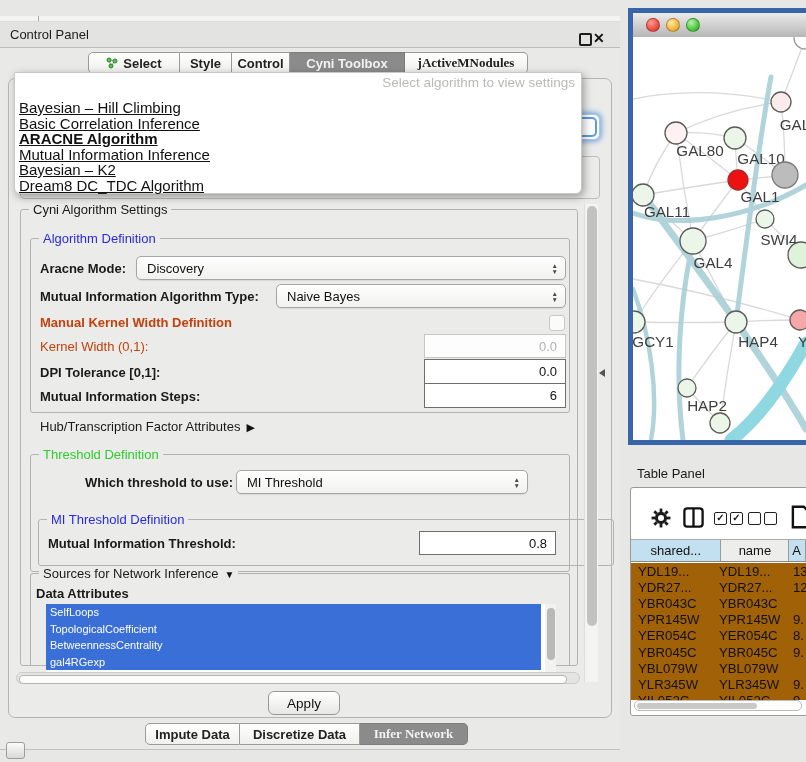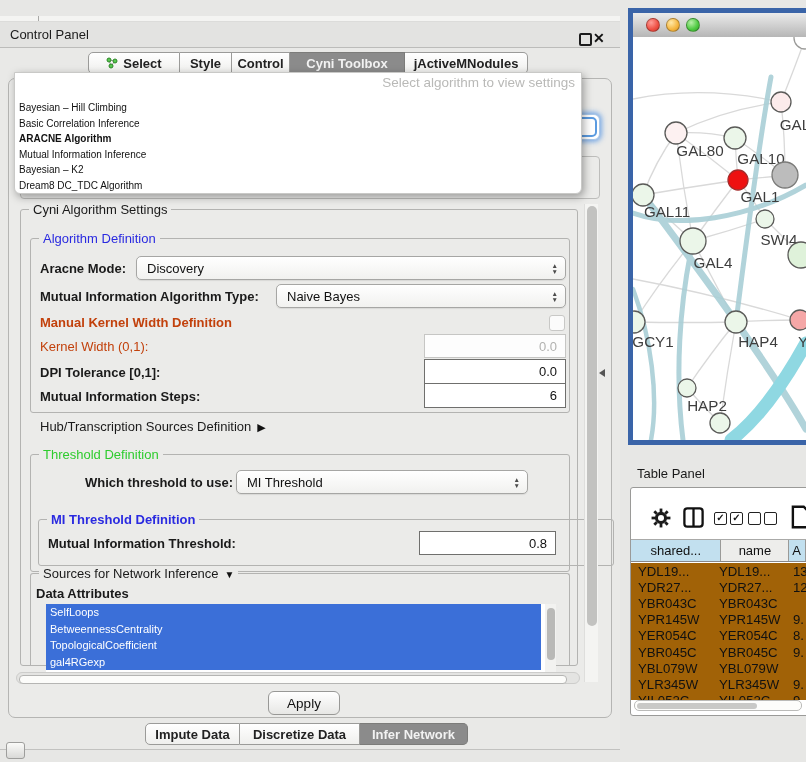--- a/index.html
+++ b/index.html
@@ -13,21 +13,21 @@
   .cp-title{position:absolute;left:10px;top:5px;font-size:13px;color:#1c1c1c;}
   .float-ico{position:absolute;left:579px;top:11px;width:9px;height:9px;border:2px solid #1c1c1c;border-radius:2px;}
   .close-ico{position:absolute;left:593px;top:8px;font-size:14px;font-weight:bold;color:#111;}
   
   .tabbar{position:absolute;display:flex;height:22px;}
   .tabbar-top{left:88px;top:36px;}
   .tabbar-bottom{left:145px;top:707px;}
   .tab{height:22px;box-sizing:border-box;background:linear-gradient(#ffffff,#efefed);border:1px solid #9b9b99;border-left:none;
        display:flex;align-items:center;justify-content:center;gap:5px;font-size:13px;font-weight:bold;color:#222;}
   .tab:first-child{border-left:1px solid #9b9b99;border-radius:5px 0 0 5px;}
-  .tab:last-child{border-radius:0 5px 5px 0;}
+  .tab:last-child{border-radius:0 5px 5px 0;font-family:Liberation Serif, serif;}
   .tab.sel{background:var(--tab_selected_gray);color:#f2f2f2;border-color:#7c7c7a;}
   .nticon{width:12px;height:12px;}
   
   .cp-body{position:absolute;left:8px;top:62px;width:604px;height:640px;background:#ebebe9;border:1px solid #b5b5b3;border-radius:7px;box-sizing:border-box;}
   
   .grp{position:absolute;border:1px solid #b3b3b1;border-radius:3px;box-sizing:border-box;}
   .glab{position:absolute;top:-8px;left:8px;background:#ebebe9;padding:0 4px;font-size:13px;white-space:nowrap;}
   .glab.blue{color:var(--group_label_blue);}
   .glab.green{color:var(--group_label_green);}
   .lbl{position:absolute;font-size:13px;font-weight:bold;color:#1a1a1a;white-space:nowrap;transform:translateY(-50%);}
@@ -50,21 +50,21 @@
   
   .vsb{position:absolute;left:584px;top:188px;width:13px;height:478px;background:#f4f4f2;border-left:1px solid #dededc;}
   .vsb-thumb{position:absolute;left:1.5px;top:2px;width:10px;height:420px;background:#c2c2c0;border-radius:5px;}
   .hsb{position:absolute;left:16px;top:656px;width:564px;height:12px;background:#e4e4e2;border:1px solid #cdcdcb;border-radius:6px;box-sizing:border-box;}
   .hsb-thumb{position:absolute;left:2px;top:1.5px;width:546px;height:7px;background:#fcfcfa;border:1px solid #b5b5b3;border-radius:4px;}
   
   .popup{position:absolute;left:14px;top:56px;width:566px;height:120px;background:#fff;border:1px solid #c9c9c7;
          border-radius:0 0 6px 6px;box-shadow:2px 3px 9px rgba(0,0,0,0.35);z-index:50;}
   .ph{position:absolute;top:2px;right:6px;font-size:13.5px;color:#b9b9b7;}
   .pitems{position:absolute;left:4px;top:27px;right:4px;}
-  .pitem{font-size:10px;color:#111;height:15.5px;line-height:15.5px;white-space:nowrap;}
+  .pitem{font-size:15px;color:#111;height:15.5px;line-height:15.5px;white-space:nowrap;text-decoration:underline;}
   .pitem.b{font-weight:bold;}
   .focus-combo{position:absolute;left:498px;top:98px;width:102px;height:26px;background:#fff;border:1px solid #a9c7e8;border-radius:6px;
                box-shadow:0 0 5px 2px rgba(96,155,228,0.8);z-index:40;box-sizing:border-box;}
   .focus-btn{position:absolute;right:2px;top:2px;width:20px;height:20px;border:2px solid #5b9be0;border-radius:5px;box-sizing:border-box;}
   .ghost-grp{position:absolute;left:20px;top:140px;width:578px;height:41px;border:1px solid #bdbdbb;border-radius:4px;z-index:30;}
   
   .btn{position:absolute;left:268px;top:675px;width:70px;height:22px;background:linear-gradient(#ffffff,#e7e7e5);
        border:1px solid #989896;border-radius:6px;display:flex;align-items:center;justify-content:center;font-size:13.5px;color:#111;}
   .pane-arrow{position:absolute;left:599px;top:369px;width:0;height:0;border-top:4px solid transparent;border-bottom:4px solid transparent;border-right:6px solid #555;}
   .mini-btn{position:absolute;left:6px;top:742px;width:17px;height:15px;background:linear-gradient(#fbfbf9,#d9d9d7);border:1px solid #9e9e9c;border-radius:3px;}
@@ -172,52 +172,52 @@
     <div class="lbl" style="left:40px;top:356px;">DPI Tolerance [0,1]:</div>
     <div class="fld" style="left:424px;top:343px;width:142px;height:25px;">
       <span>0.0</span>
     </div>
     <div class="lbl" style="left:40px;top:380px;">Mutual Information Steps:</div>
     <div class="fld" style="left:424px;top:367px;width:142px;height:25px;">
       <span>6</span>
     </div>
 
     <div class="lbl reg" style="left:40px;top:410px;">
-      <span>Hub/Transcription Sources Definition</span><span class="tri">▶</span>
+      <span>Hub/Transcription Factor Attributes</span><span class="tri">▶</span>
     </div>
 
     <div class="grp" style="left:30px;top:438px;width:540px;height:118px;">
       <div class="glab green">Threshold Definition</div>
     </div>
     <div class="lbl" style="left:85px;top:466px;">Which threshold to use:</div>
     <div class="combo" style="left:236px;top:454px;width:292px;height:24px;">
       <span>MI Threshold</span>
       <span class="arr">
           <span>▲</span>
           <span>▼</span>
         </span>
     </div>
-    <div class="grp" style="left:38px;top:503px;width:576px;height:47px;font-weight:bold;">
+    <div class="grp" style="left:38px;top:503px;width:576px;height:47px;">
       <div class="glab blue">MI Threshold Definition</div>
     </div>
     <div class="lbl" style="left:48px;top:527px;">Mutual Information Threshold:</div>
     <div class="fld" style="left:419px;top:515px;width:137px;height:24px;">
       <span>0.8</span>
     </div>
 
     <div class="grp" style="left:30px;top:557px;width:540px;height:93px;border-bottom:none;border-bottom-left-radius:0;border-bottom-right-radius:0;">
       <div class="glab">
         <span>Sources for Network Inference</span><span class="tri" style="font-size:10px;">▼</span>
       </div>
     </div>
     <div class="lbl" style="left:36px;top:577px;">Data Attributes</div>
     <div class="srclist" id="src-list">
         <div class="src-item">SelfLoops</div>
+        <div class="src-item">TopologicalCoefficient</div>
         <div class="src-item">BetweennessCentrality</div>
-        <div class="src-item">TopologicalCoefficient</div>
         <div class="src-item">gal4RGexp</div>
       </div>
     <div class="src-sb">
         <div class="src-thumb"></div>
       </div>
 
     <div class="vsb">
         <div class="vsb-thumb"></div>
       </div>
     <div class="hsb">

